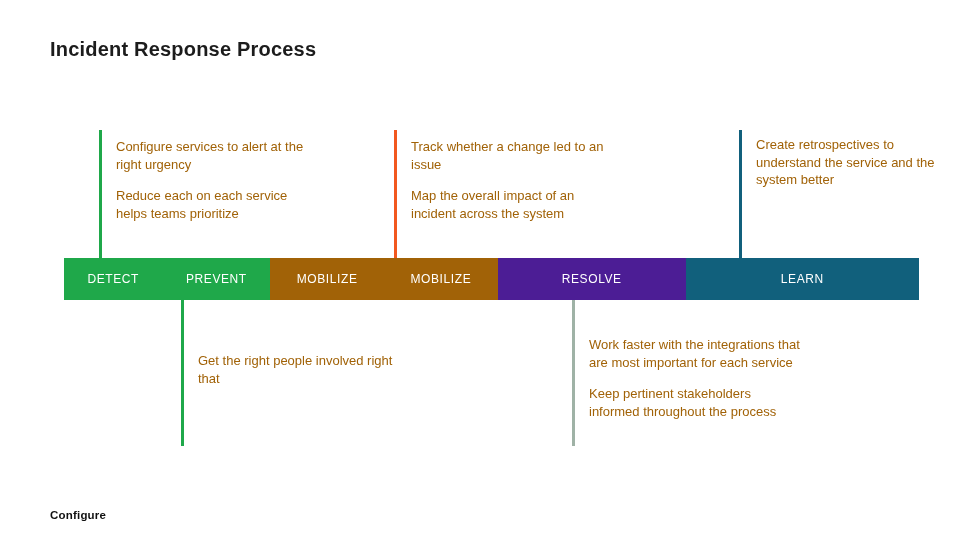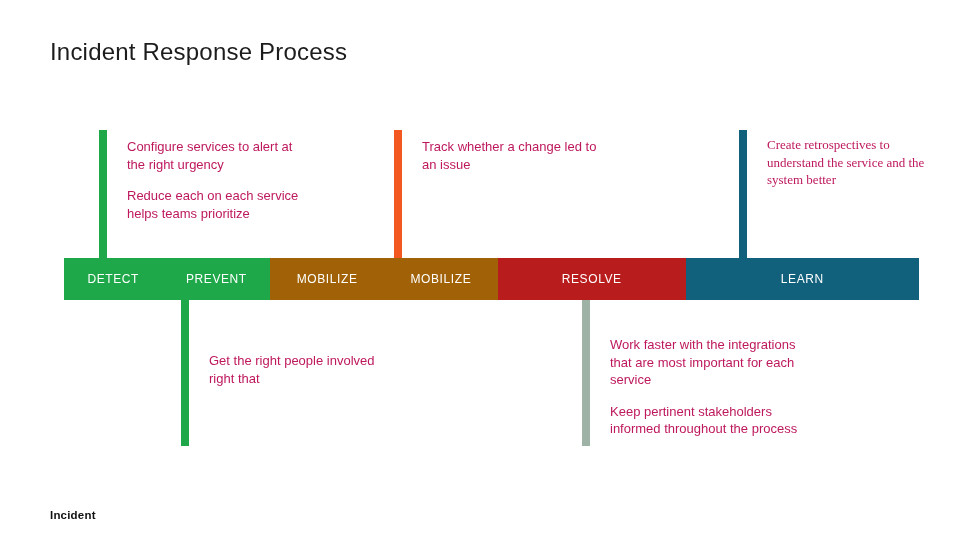--- a/index.html
+++ b/index.html
@@ -6,63 +6,63 @@
   .slide{
     position:relative;
     width:960px;height:540px;
     background:#ffffff;
     font-family:"Liberation Sans", sans-serif;
     overflow:hidden;
     margin:0 auto;
   }
   .title{
     position:absolute;left:50px;top:38px;
-    font-size:24px;color:#1c1c1c;font-weight:400;
+    font-size:20px;color:#1c1c1c;font-weight:700;
     letter-spacing:0.2px;
     text-align:right;
   }
   
   .bar{
     position:absolute;left:64px;top:258px;width:855px;height:42px;
-    display:flex;flex-direction:row;align-items:flex-end;
+    display:flex;flex-direction:row;
   }
   .segment{
     height:100%;
     display:flex;align-items:center;justify-content:space-around;
   }
   .segment .seg-label{
     color:#ffffff;font-size:12px;letter-spacing:0.6px;
     white-space:nowrap;
   }
   .seg-detect-prevent{width:213px;background:#1FA84A;}
   .seg-mobilize-diagnose{width:235px;background:#a16207;}
-  .seg-resolve{width:194px;background:#b91c1c;margin-top:40px;}
+  .seg-resolve{width:194px;background:#4c1d95;}
   .seg-learn{width:241px;background:#11607C;}
   
   .ann{
     position:absolute;
-    border-left:8px solid #0ea5e9;
-    padding-left:20px;
+    border-left:3px solid #0ea5e9;
+    padding-left:14px;
     box-sizing:border-box;
-    color:#be185d;
+    color:#a16207;
     font-size:13px;line-height:1.35;
   }
   .ann p{margin:0 0 14px 0;}
   .ann-top{top:130px;height:128px;}
   .ann-bottom{top:300px;height:146px;}
   .line-green{border-left-color:#1FA84A;}
   .line-orange{border-left-color:#F2581F;}
   .line-teal{border-left-color:#11607C;}
-  .line-sage{border-left-color:#9FB2A6;margin-left:10px;}
+  .line-sage{border-left-color:#9FB2A6;}
   .ann-top-1{left:99px;width:212px;}
   .ann-top-1 .txt{margin-top:8px;}
   .ann-top-2{left:394px;width:214px;}
   .ann-top-2 .txt{margin-top:8px;}
   .ann-top-3{left:739px;width:196px;}
-  .ann-top-3 .txt{margin-top:6px;font-family:Liberation Serif, serif;}
+  .ann-top-3 .txt{margin-top:6px;}
   .ann-bottom-1{left:181px;width:212px;}
   .ann-bottom-1 .txt{margin-top:52px;}
   .ann-bottom-2{left:572px;width:232px;}
   .ann-bottom-2 .txt{margin-top:36px;}
   .logo{
     position:absolute;left:50px;top:509px;
     font-size:11.5px;font-weight:bold;color:#111111;
     letter-spacing:0.2px;
   }
 </style>
@@ -75,20 +75,21 @@
 
   <div class="ann ann-top ann-top-1 line-green">
     <div class="txt">
       <p>Configure services to alert at the right urgency</p>
       <p>Reduce each on each service helps teams prioritize</p>
     </div>
   </div>
   <div class="ann ann-top ann-top-2 line-orange">
     <div class="txt">
       <p>Track whether a change led to an issue</p>
+      <p>Map the overall impact of an incident across the system</p>
     </div>
   </div>
   <div class="ann ann-top ann-top-3 line-teal">
     <div class="txt">
       <p>Create retrospectives to understand the service and the system better</p>
     </div>
   </div>
 
   <div class="bar">
     <div class="segment seg-detect-prevent">
@@ -112,15 +113,15 @@
       <p>Get the right people involved right that</p>
     </div>
   </div>
   <div class="ann ann-bottom ann-bottom-2 line-sage">
     <div class="txt">
       <p>Work faster with the integrations that are most important for each service</p>
       <p>Keep pertinent stakeholders informed throughout the process</p>
     </div>
   </div>
 
-  <div class="logo">Incident</div>
+  <div class="logo">Configure</div>
 
 </div>
 
 </body></html>

